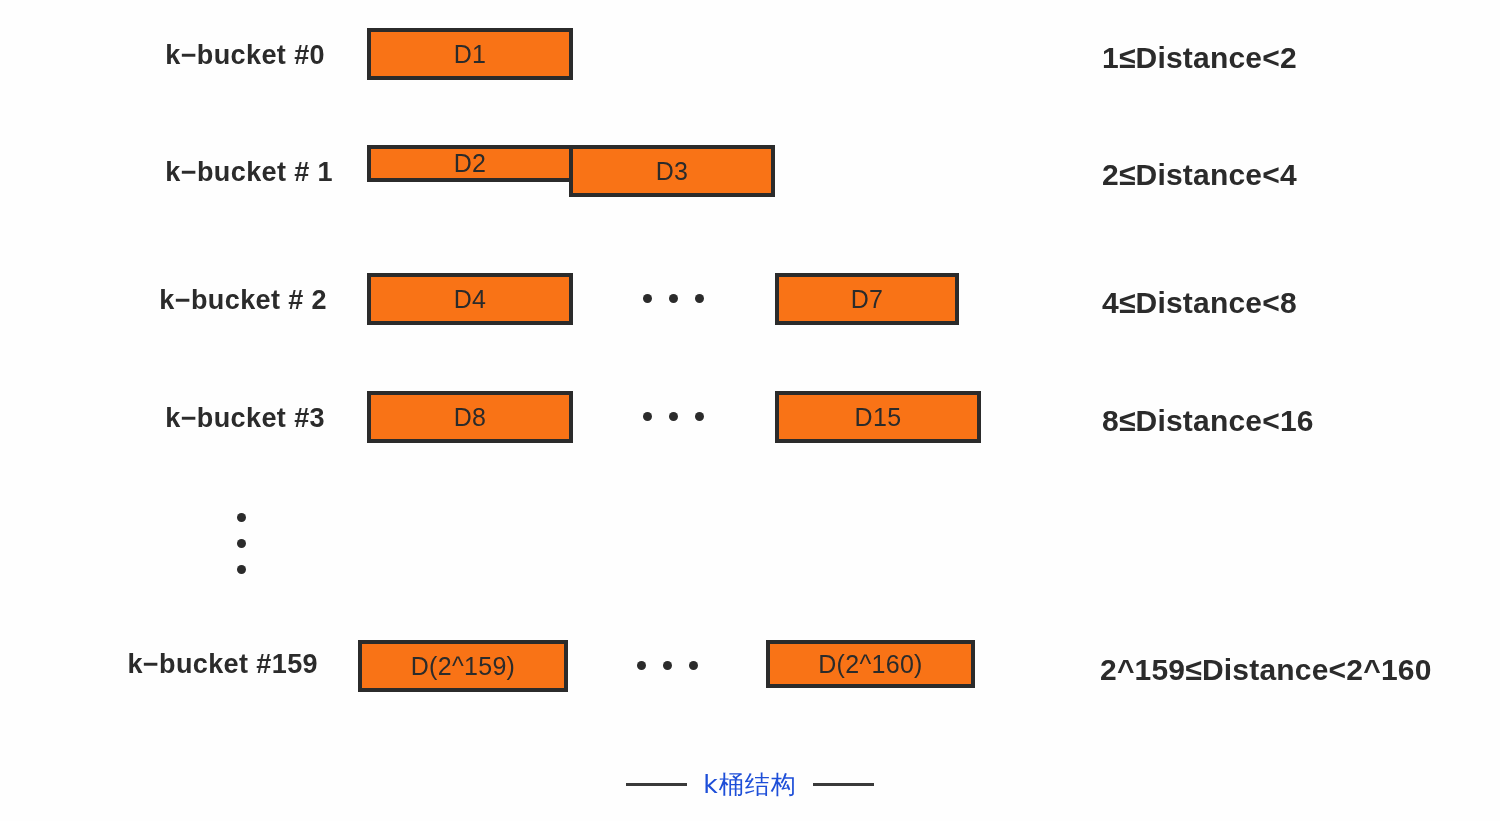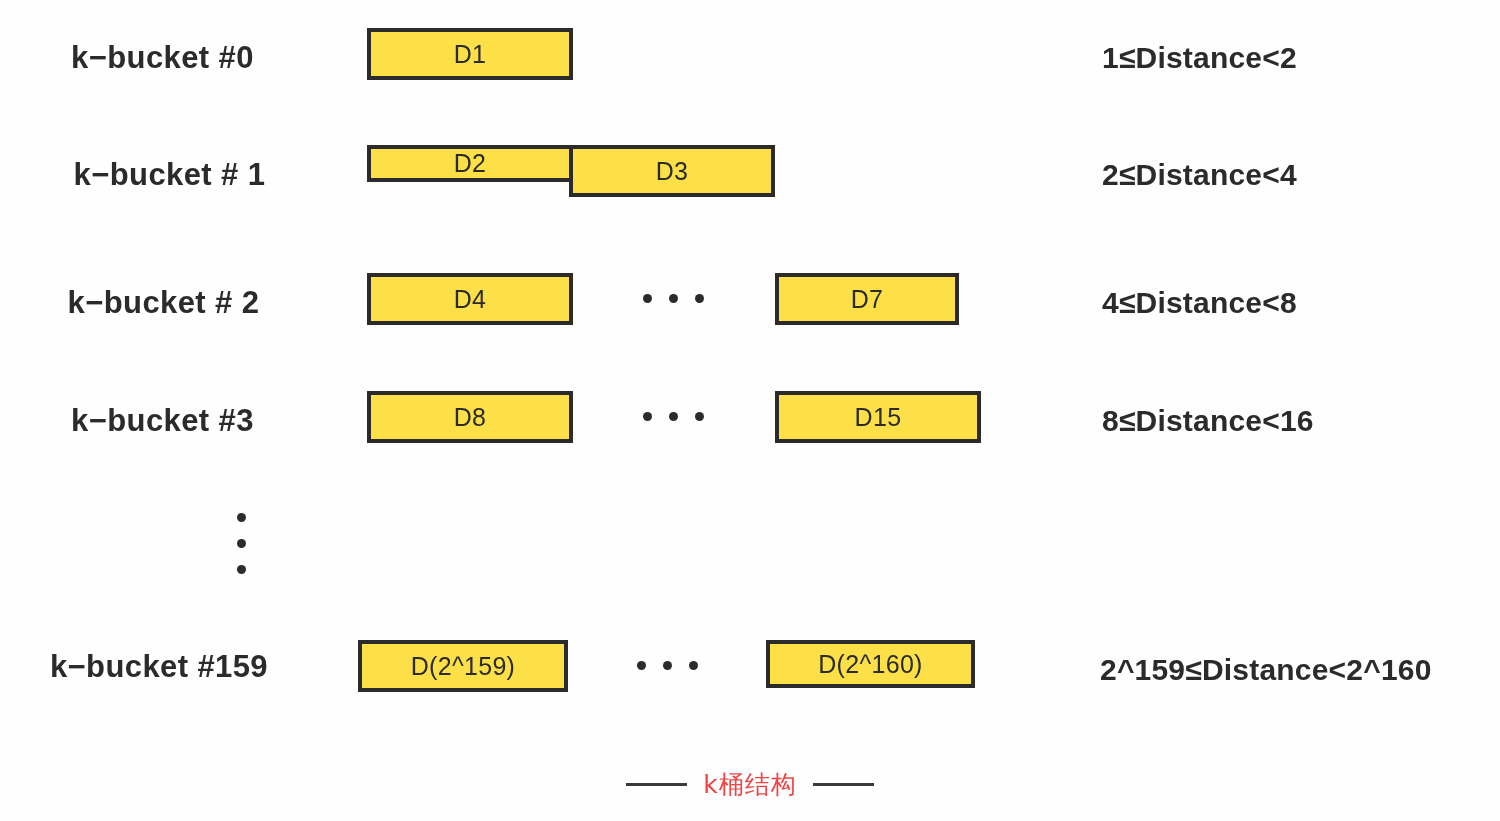--- a/index.html
+++ b/index.html
@@ -19,34 +19,34 @@
   #diagram {
     position: relative;
     width: 1500px;
     height: 821px;
   }
 
   
   .bucket-label {
     position: absolute;
     right: 1175px;           
-    font-size: 31px;
+    font-size: 27px;
     font-weight: bold;
     letter-spacing: 0.4px;
     white-space: nowrap;
-    text-align: center;
+    text-align: right;
     color: #2b2b2b;
   }
 
   
   .node-box {
     position: absolute;
     box-sizing: border-box;
     border: 4px solid #2b2b2b;
-    background: #fde047;
+    background: #f97316;
     display: flex;
     align-items: center;
     justify-content: center;
     font-size: 25px;
     font-weight: normal;
     letter-spacing: 0.3px;
     color: #2b2b2b;
   }
   
   .node-box.joined-right {
@@ -108,21 +108,21 @@
   }
   #caption .rule {
     display: block;
     width: 61px;
     height: 3px;
     background: #3a3a3a;
   }
   #caption .caption-text {
     font-size: 25px;
     letter-spacing: 1px;
-    color: #ef4444;
+    color: #1d4ed8;
     font-family: "DejaVu Sans", "Liberation Sans", sans-serif;
   }
 </style>
 </head>
 <body>
 
 <div id="diagram">
 
   <div class="bucket-label" style="top:40px; left:0px; width:325px;">k−bucket  #0</div>
 

